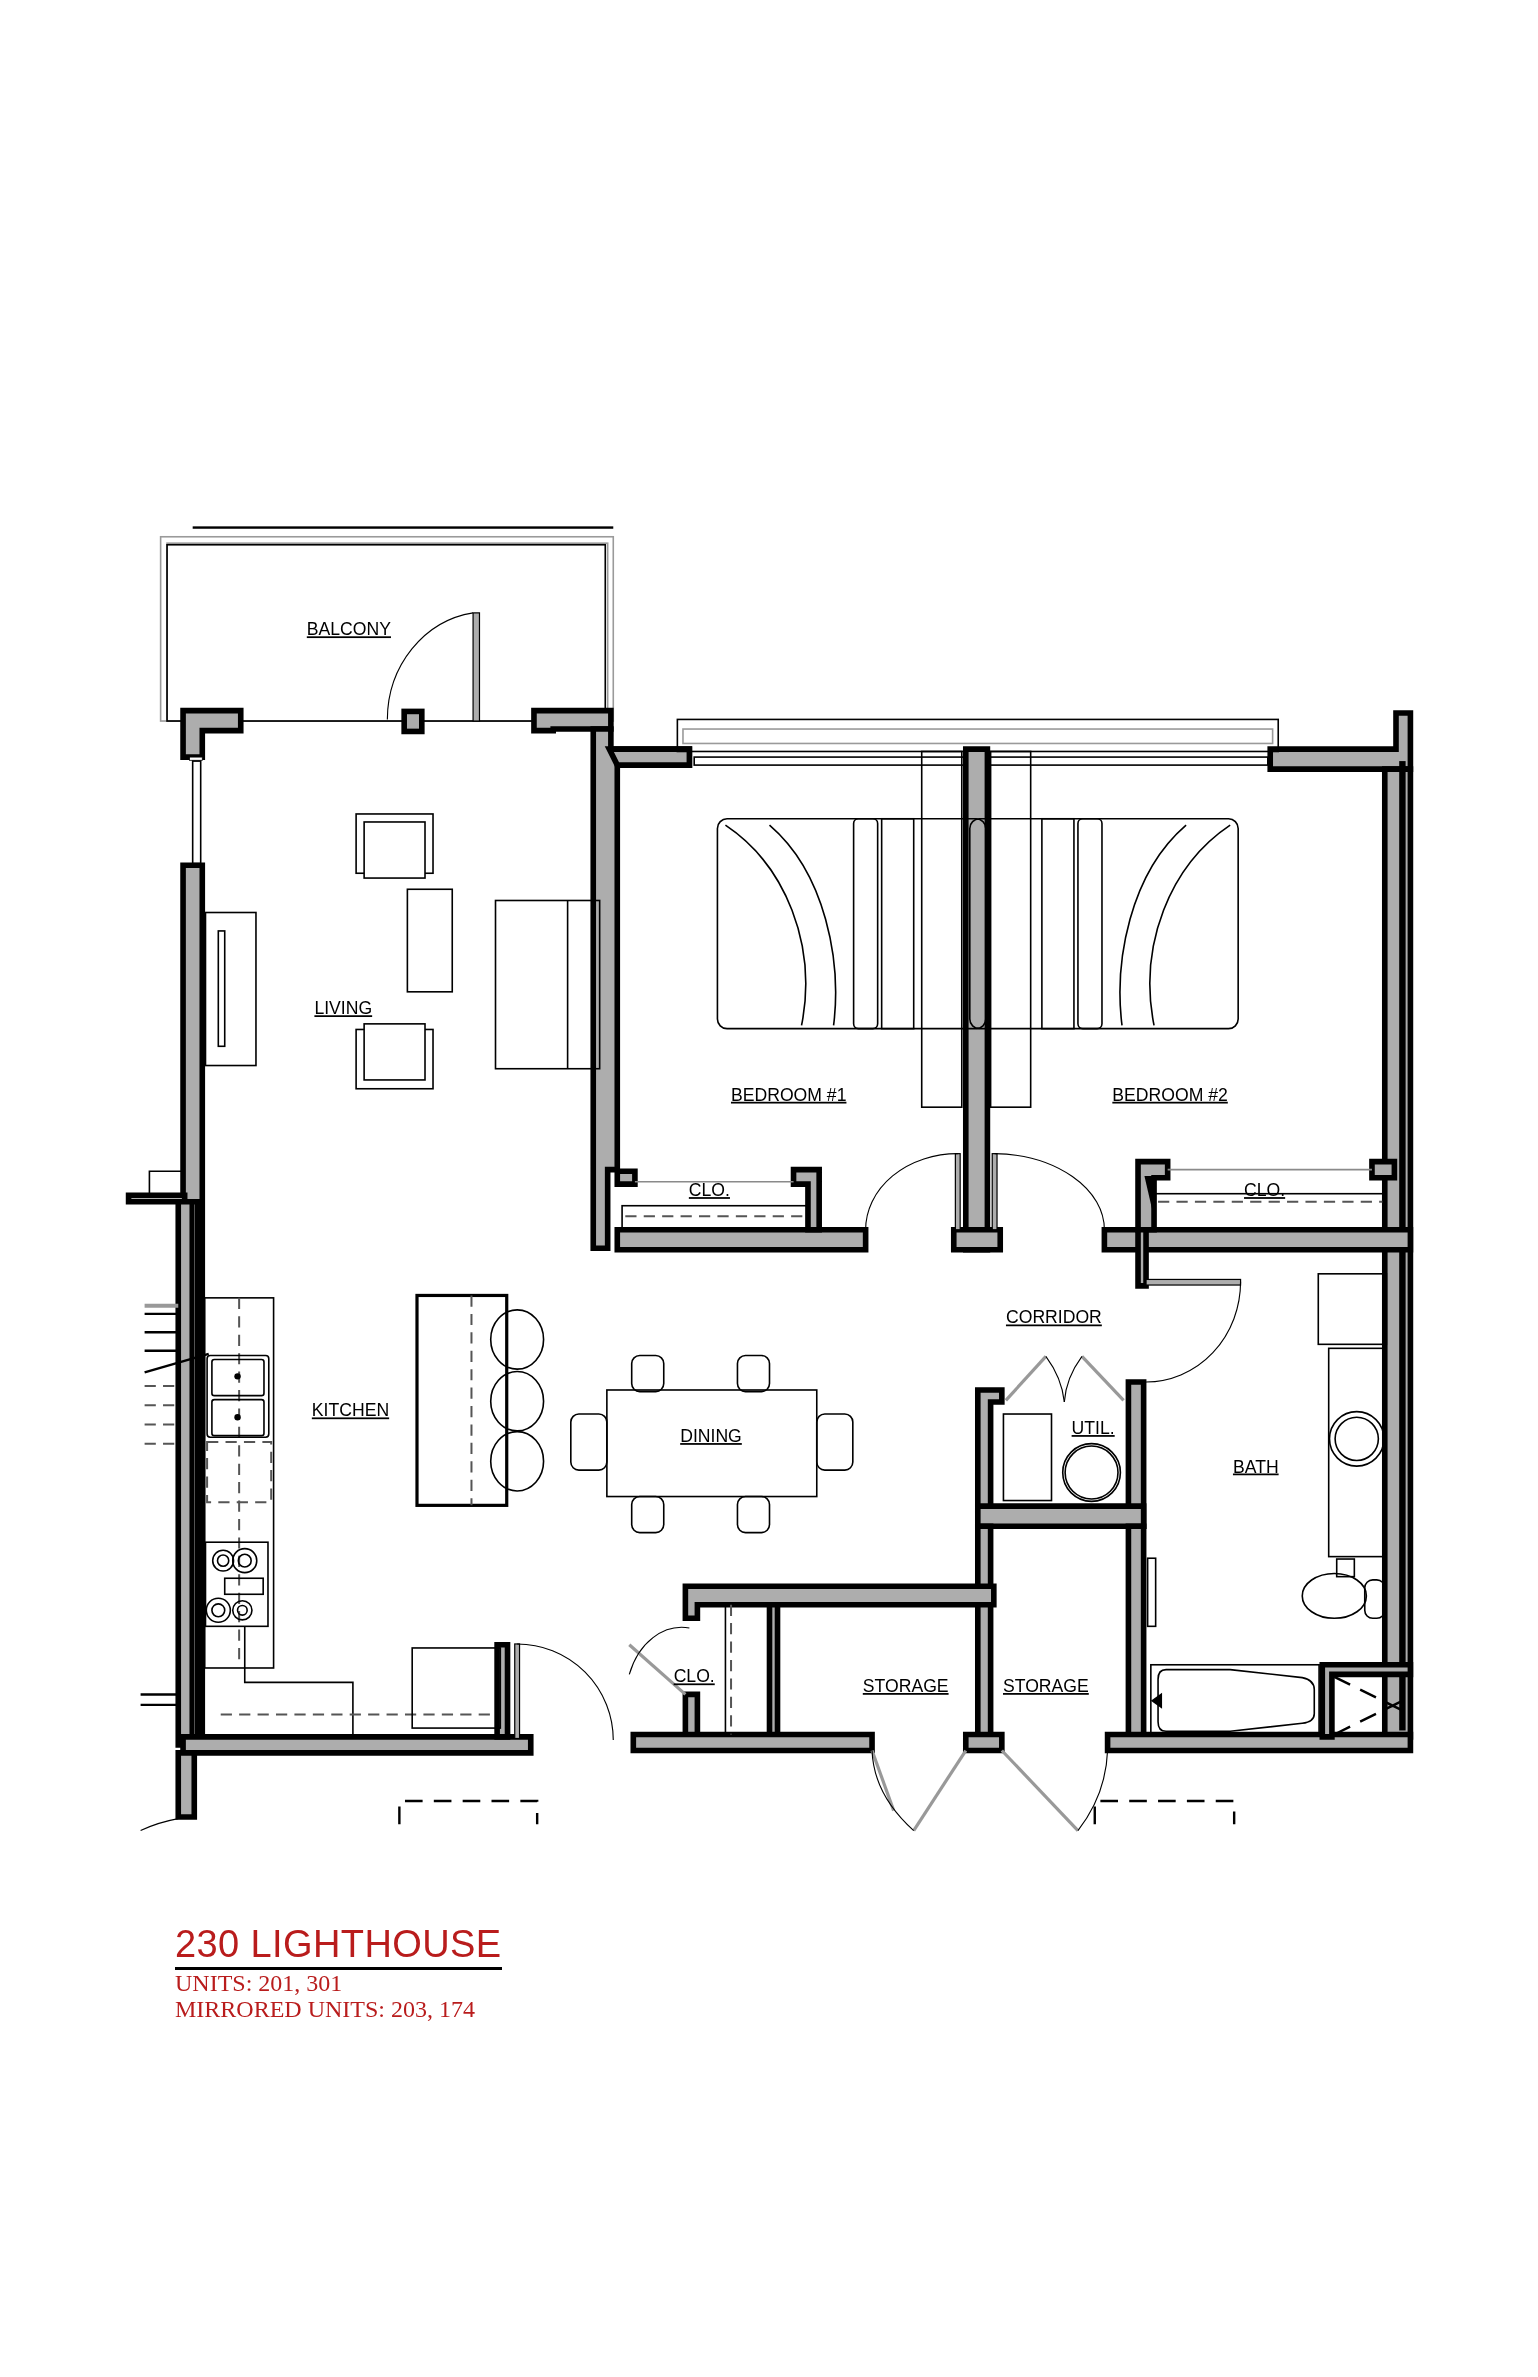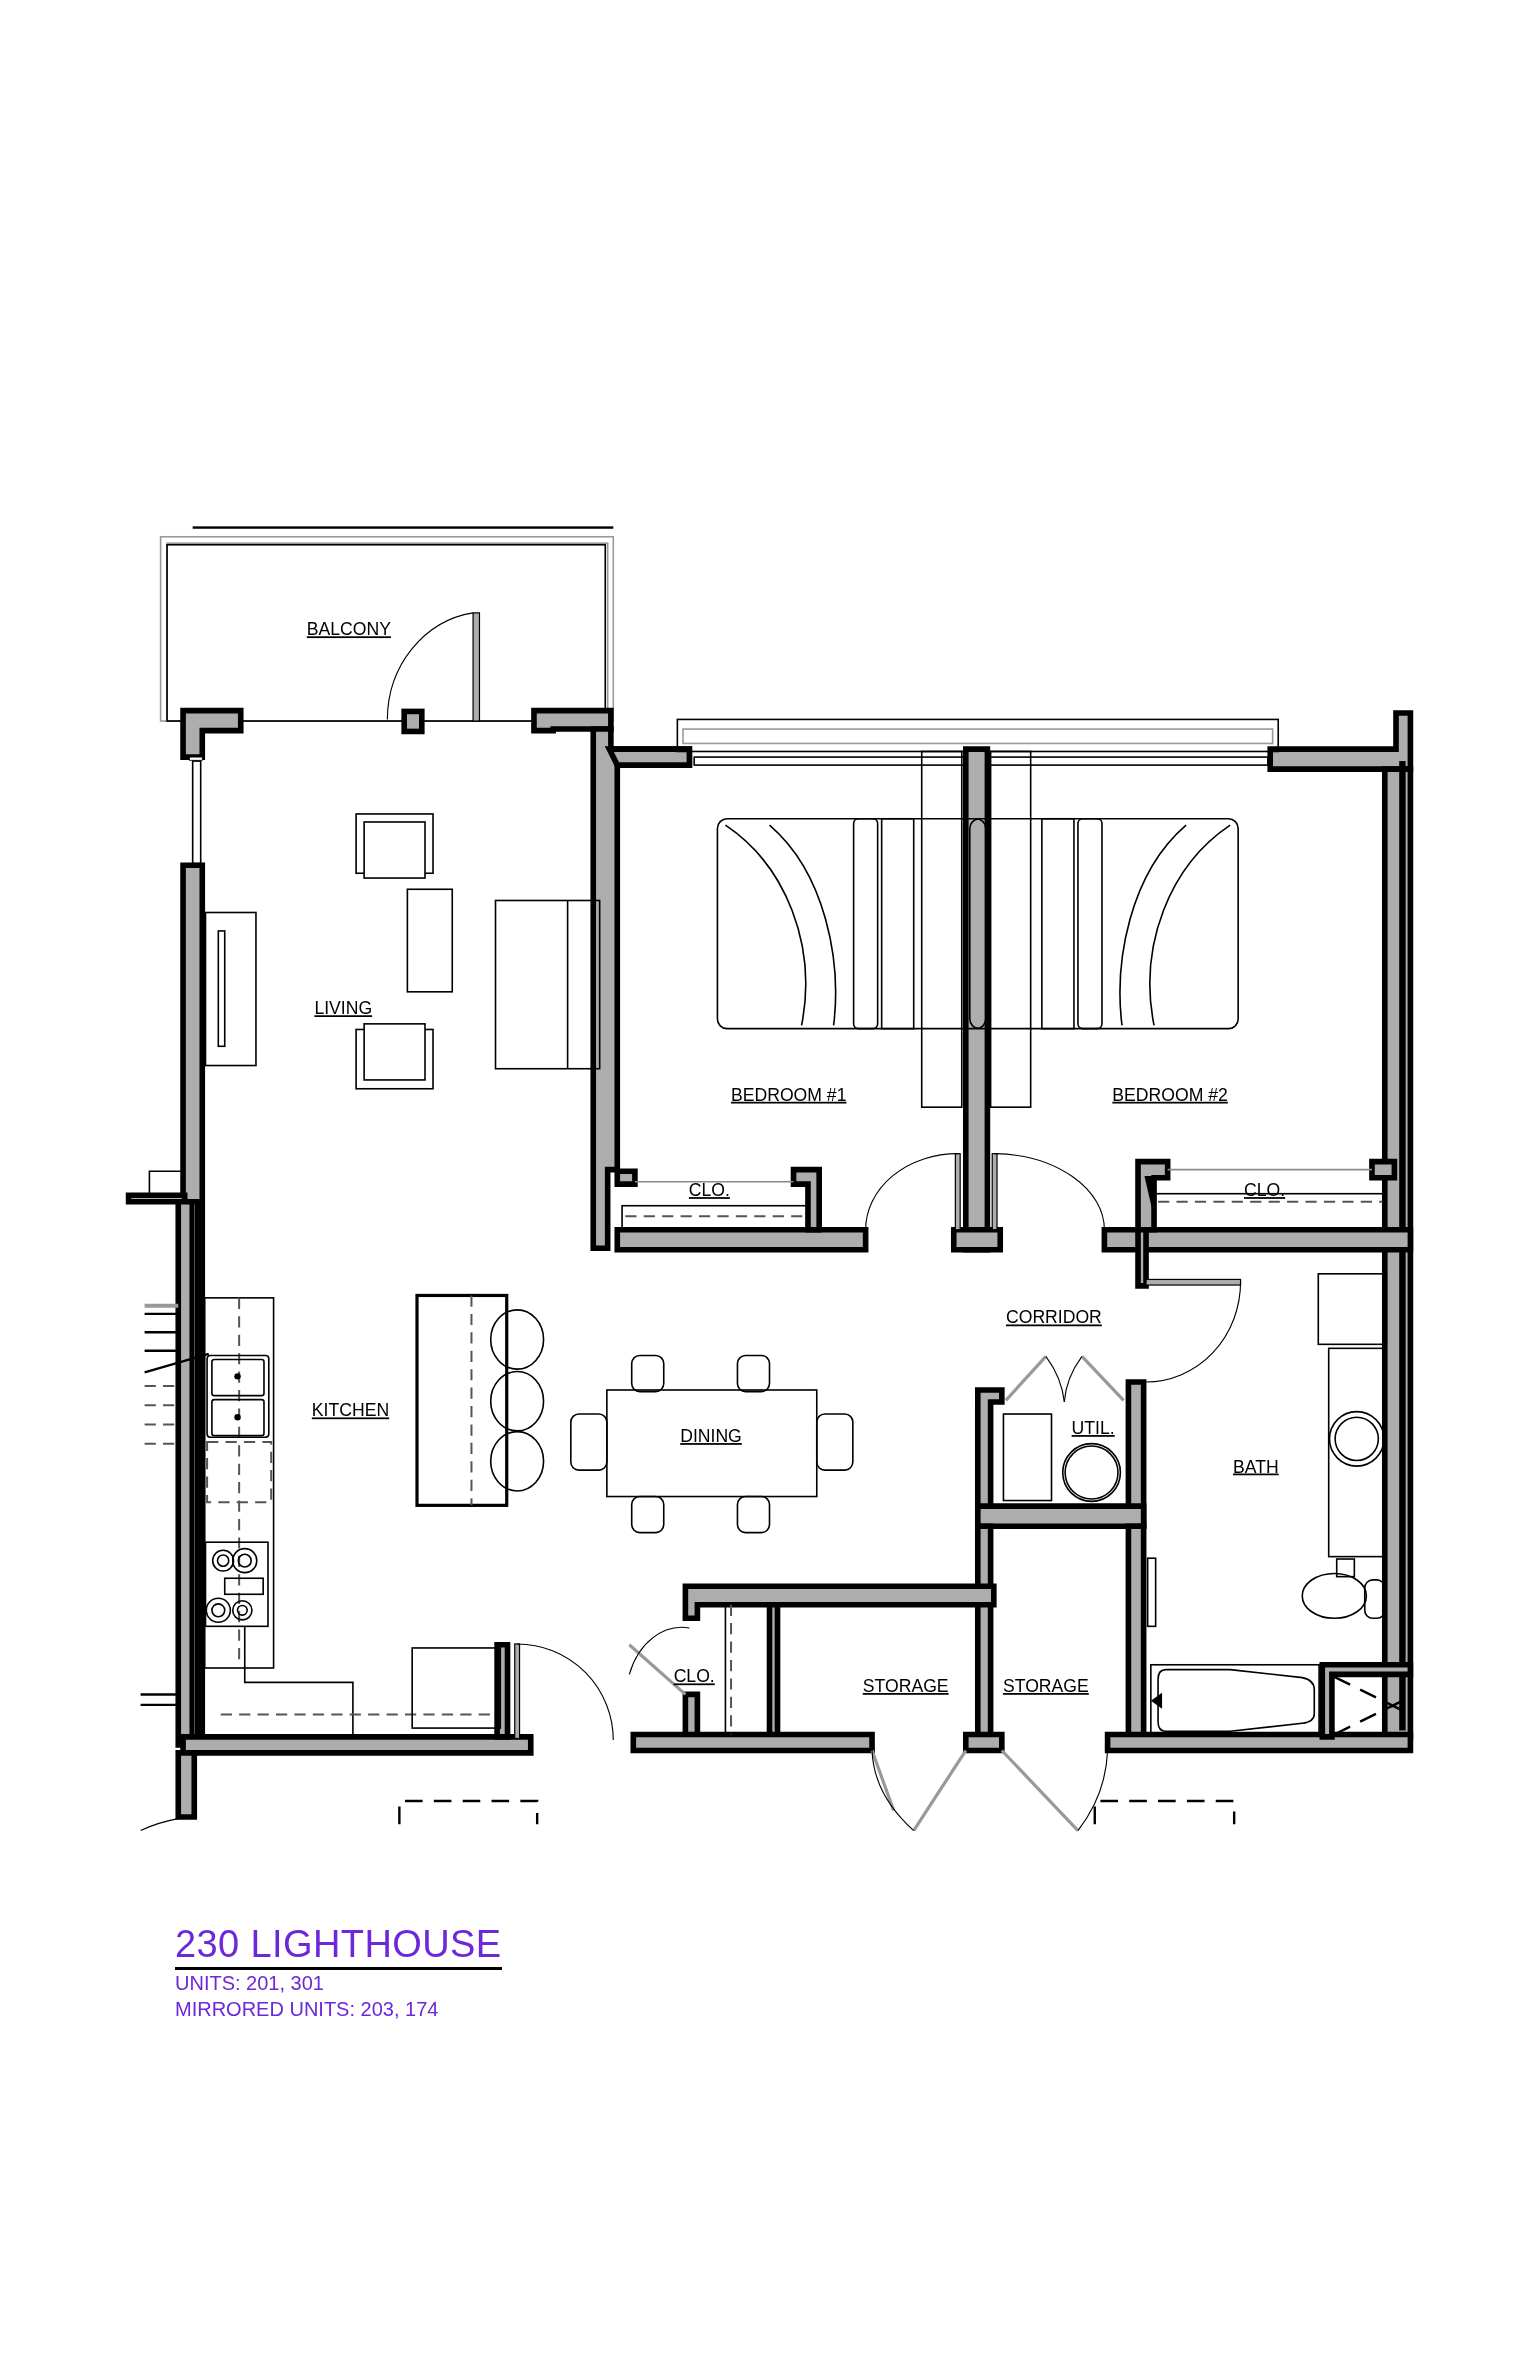--- a/index.html
+++ b/index.html
@@ -9,23 +9,23 @@
   .thin{fill:none;stroke:#000;stroke-width:2;}
   .thin-f{fill:#fff;stroke:#000;stroke-width:2;}
   .med{fill:none;stroke:#000;stroke-width:4;}
   .grey-line{fill:none;stroke:#8a8a8a;stroke-width:2;}
   .dash{fill:none;stroke:#555;stroke-width:2.5;stroke-dasharray:14 9;}
   .dash-dk{fill:none;stroke:#000;stroke-width:3;stroke-dasharray:22 14;}
   .swing{fill:none;stroke:#000;stroke-width:1.4;}
   .door{fill:#adadad;stroke:#000;stroke-width:1.5;}
   .rail{fill:none;stroke:#9a9a9a;stroke-width:2;}
   .room-label{font-family:"Liberation Sans",sans-serif;font-size:22px;fill:#000;text-anchor:middle;text-decoration:underline;}
-  .title-block{position:absolute;left:175px;top:1923px;color:#6d28d9;}
+  .title-block{position:absolute;left:175px;top:1923px;color:#b91c1c;}
   .title{font-family:"Liberation Sans",sans-serif;font-size:38px;line-height:42px;border-bottom:3.2px solid #000;display:inline-block;padding-bottom:1.6px;letter-spacing:0.4px;}
-  .sub{font-family:Liberation Sans, sans-serif;font-size:20px;line-height:26.4px;}
+  .sub{font-family:Liberation Serif, serif;font-size:24px;line-height:26.4px;}
 </style>
 </head>
 <body>
 
 <svg id="plan" viewBox="0 0 1920 2967" xmlns="http://www.w3.org/2000/svg">
 
   <g>
     <rect x="240" y="657" width="525" height="3" fill="#000"></rect>
     <rect x="200" y="670" width="565" height="230" class="rail"></rect>
     <rect x="208" y="678" width="550" height="222" class="rail"></rect>

